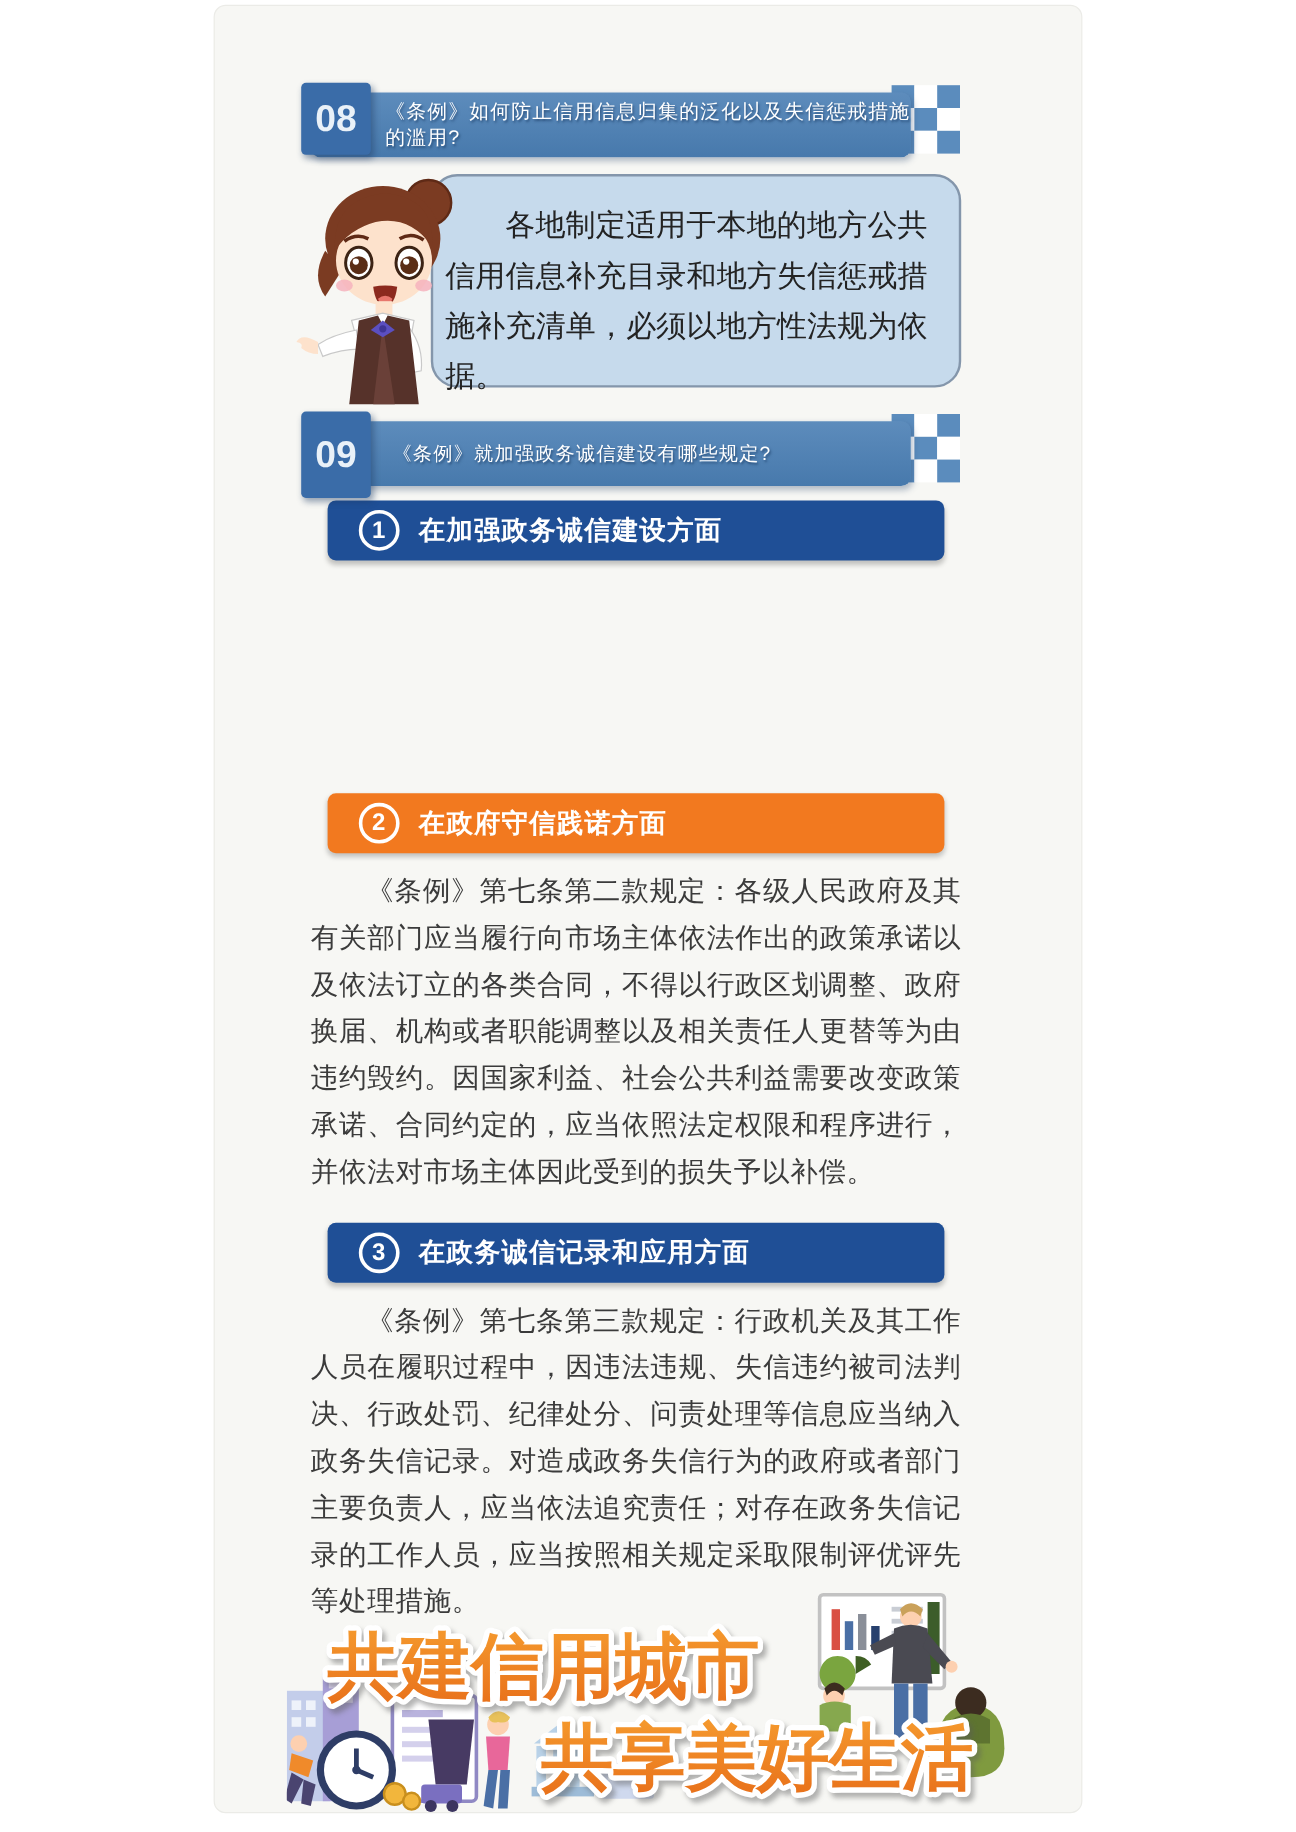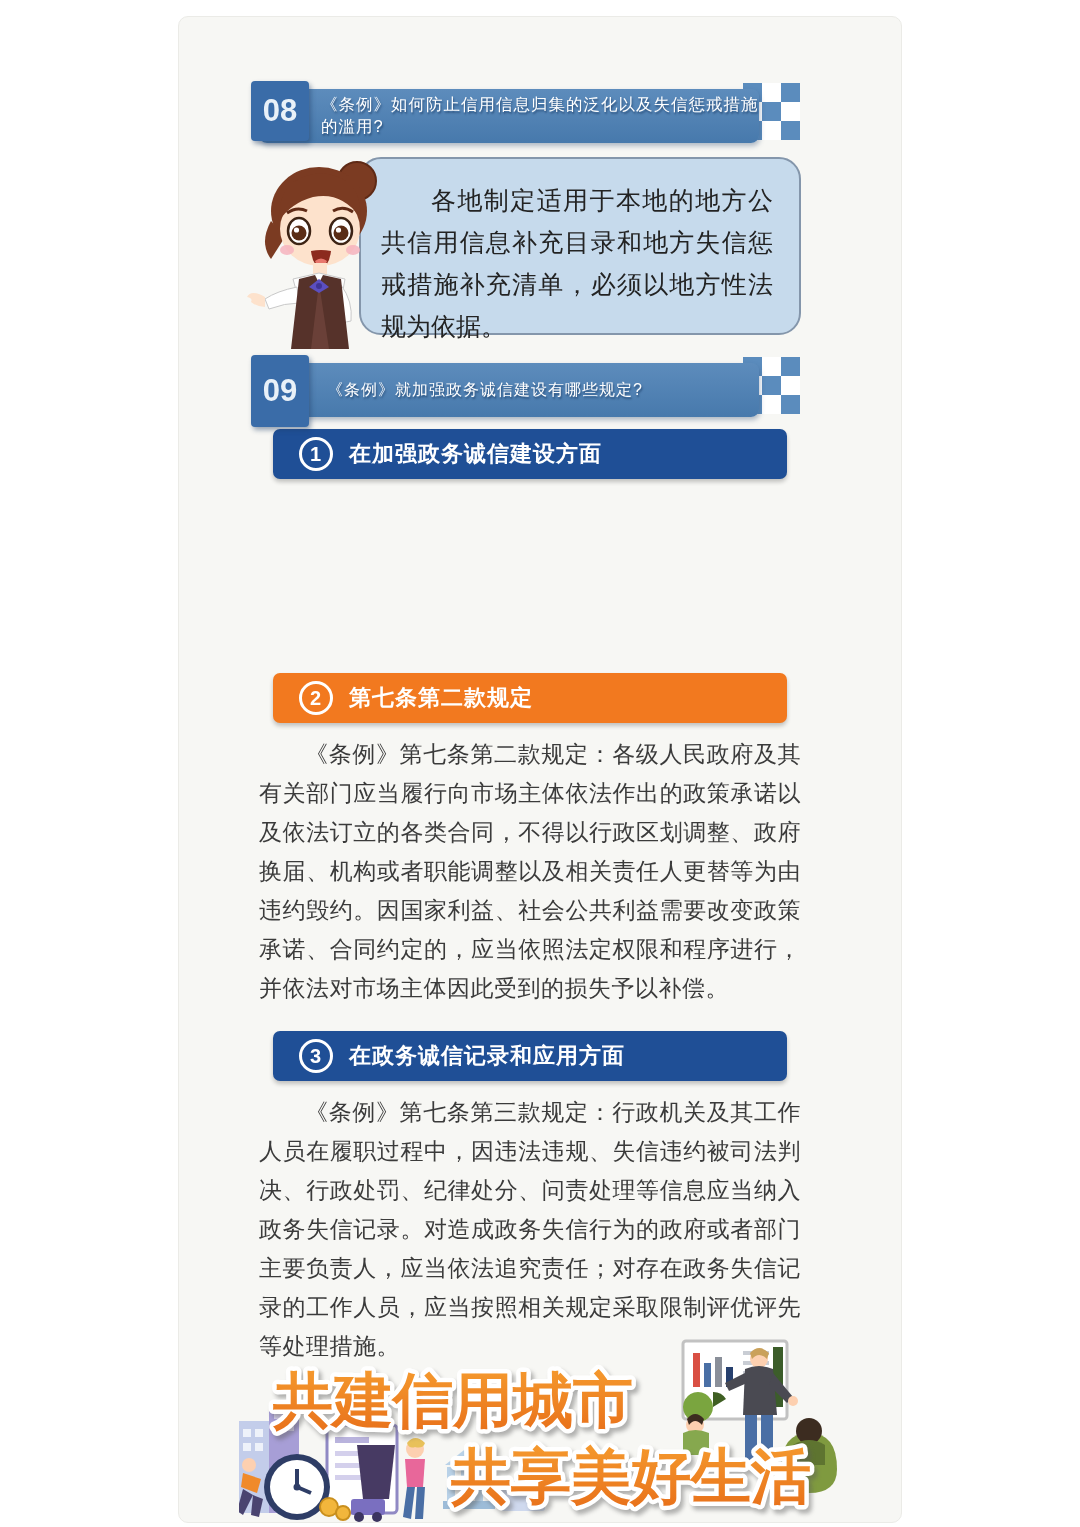--- a/index.html
+++ b/index.html
@@ -1,37 +1,37 @@
 <!DOCTYPE html>
 <html><head>
 <meta charset="utf-8">
 <style>
   * { margin:0; padding:0; box-sizing:border-box; }
   body { background:#ffffff; font-family:"Liberation Sans", sans-serif; }
   .stage { position:relative; width:1080px; height:1527px; background:#ffffff; overflow:hidden; }
-  .card { position:absolute; left:178px; top:16px; width:724px; height:1507px;
+  .card { position:absolute; left:178px; top:4px; width:724px; height:1507px;
           background:#f7f7f4; border:1px solid #ebebe7; border-radius:10px; }
 
   
   .qa-header { position:absolute; left:0; top:0; width:724px; }
   .num-tab { position:absolute; background:#3a6ca8; color:#e9f1f8; font-weight:bold;
              display:flex; align-items:center; justify-content:center; border-radius:4px;
              box-shadow:2px 3px 5px rgba(30,60,100,.45); z-index:3; }
   .banner { position:absolute; background:linear-gradient(#5d8cbc,#4779ac); border-radius:8px;
             box-shadow:1px 3px 5px rgba(40,70,110,.35); display:flex; align-items:center;
             color:#ffffff; font-weight:normal; z-index:2; letter-spacing:1px;
             text-shadow:1px 2px 2px rgba(20,50,90,.65); }
   .checker { position:absolute; display:grid; grid-template-columns:repeat(3,19px);
              grid-template-rows:repeat(3,19px); z-index:1; }
   .checker .c1 { background:#5b8cbd; }
   .checker .c0 { background:#ffffff; }
 
   
   .bubble { position:absolute; background:#c6daec; border:2px solid #8496ab; border-radius:22px;
-            padding:20px 26px 16px 20px; font-size:25px; line-height:42px; color:#232323;
+            padding:20px 26px 16px 10px; font-size:25px; line-height:42px; color:#232323;
             text-indent:2em; text-align:justify; z-index:2; }
   .mascot { position:absolute; z-index:3; }
 
   
   .sub-banner { position:absolute; border-radius:7px; display:flex; align-items:center;
                 color:#ffffff; font-weight:bold; font-size:22px; padding-left:26px;
                 box-shadow:0 3px 4px rgba(0,0,0,.22); letter-spacing:1px; }
   .sub-banner.blue { background:#1f4f96; }
   .sub-banner.orange { background:#f2791f; }
   .sub-banner .circle { width:34px; height:34px; border-radius:50%; border:3px solid #ffffff;
@@ -141,21 +141,21 @@
       <span class="circle">
         <span>1</span>
       </span>
       <span>在加强政务诚信建设方面</span>
     </div>
 
     <div class="sub-banner orange" style="left:94px; top:656px; width:514px; height:50px;">
       <span class="circle">
         <span>2</span>
       </span>
-      <span>第七条第二款规定</span>
+      <span>在政府守信践诺方面</span>
     </div>
     <div class="para" style="left:80px; top:718px; width:542px;">《条例》第七条第二款规定：各级人民政府及其有关部门应当履行向市场主体依法作出的政策承诺以及依法订立的各类合同，不得以行政区划调整、政府换届、机构或者职能调整以及相关责任人更替等为由违约毁约。因国家利益、社会公共利益需要改变政策承诺、合同约定的，应当依照法定权限和程序进行，并依法对市场主体因此受到的损失予以补偿。</div>
 
     <div class="sub-banner blue" style="left:94px; top:1014px; width:514px; height:50px;">
       <span class="circle">
         <span>3</span>
       </span>
       <span>在政务诚信记录和应用方面</span>
     </div>
     <div class="para" style="left:80px; top:1076px; width:542px;">《条例》第七条第三款规定：行政机关及其工作人员在履职过程中，因违法违规、失信违约被司法判决、行政处罚、纪律处分、问责处理等信息应当纳入政务失信记录。对造成政务失信行为的政府或者部门主要负责人，应当依法追究责任；对存在政务失信记录的工作人员，应当按照相关规定采取限制评优评先等处理措施。</div>

